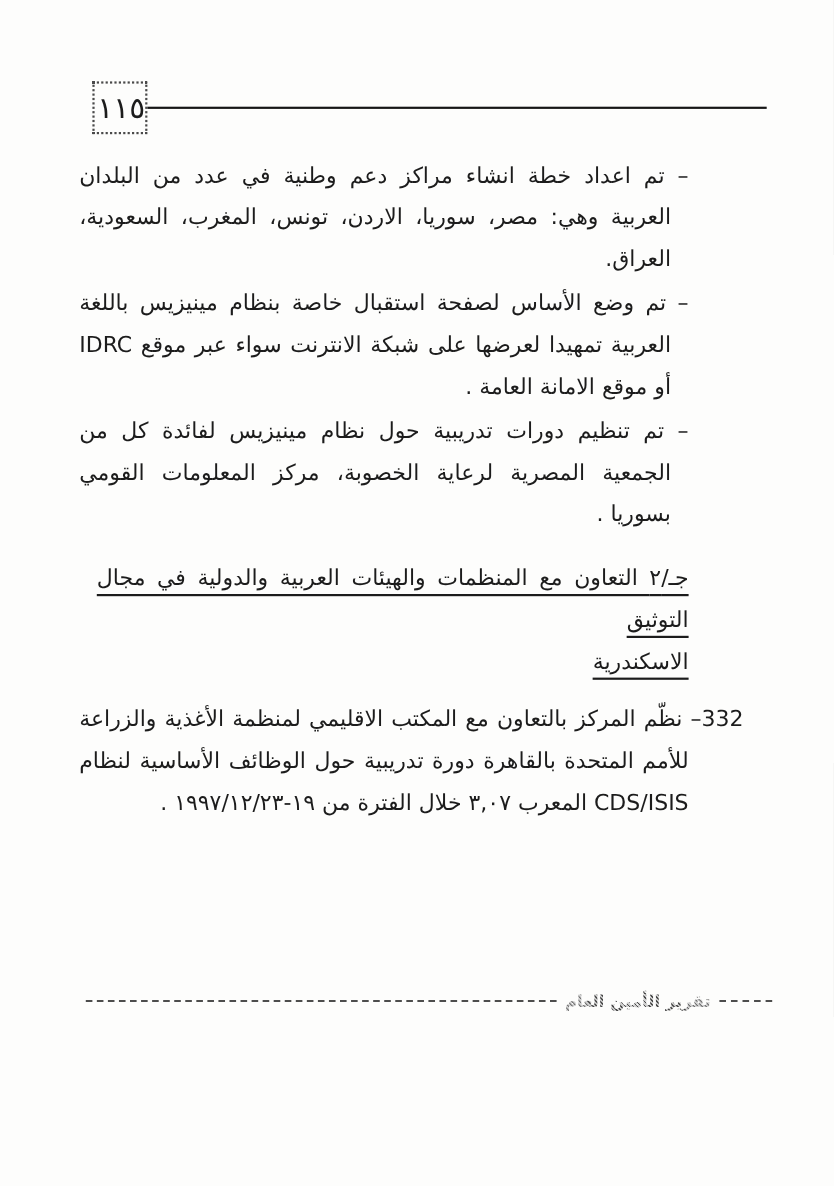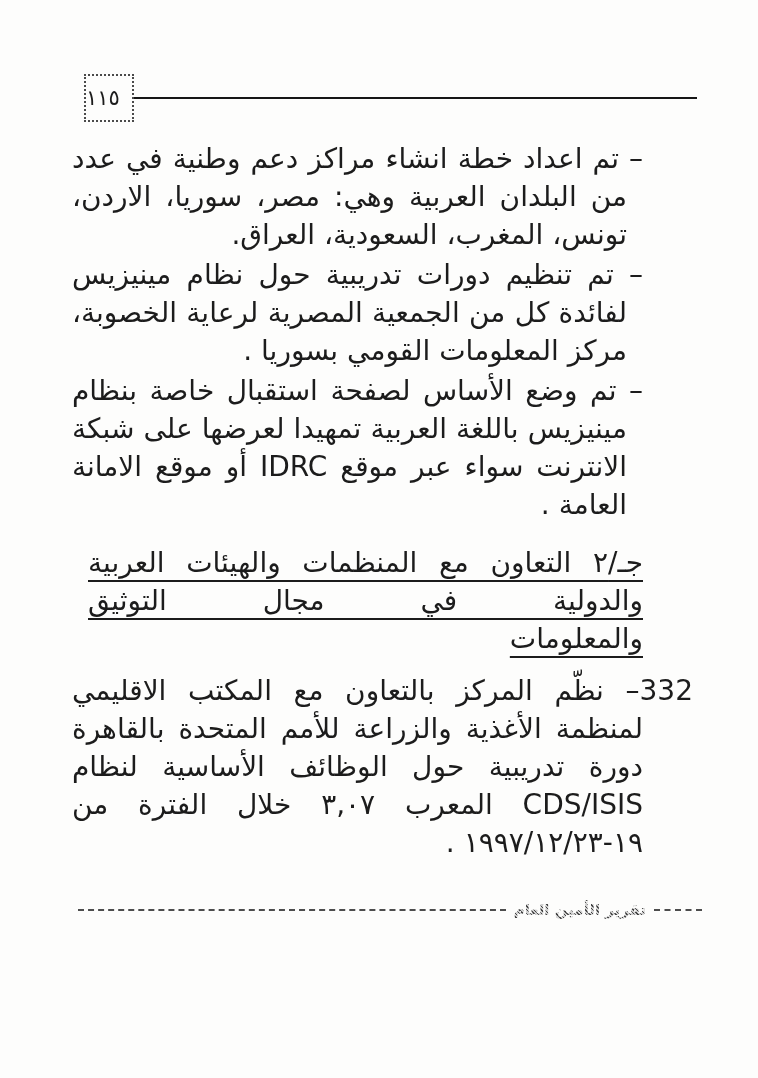--- a/index.html
+++ b/index.html
@@ -14,34 +14,34 @@
   }
 
   
   .page-header {
     position:absolute; top:74px; left:84px; right:61px;
     display:flex; align-items:center;
   }
   .page-number-box {
     width:46px; height:44px;
     border:2px dotted #4a4a4a;
-    display:flex; align-items:center; justify-content:flex-start;
-    font-size:21px;
+    display:flex; align-items:center; justify-content:flex-end;
+    font-size:27px;
     flex:0 0 auto;
   }
   .header-rule {
     flex:1 1 auto; height:0;
     border-top:2px solid #161616;
   }
 
   
   .doc-body {
-    position:absolute; top:140px; left:72px; right:115px;
+    position:absolute; top:140px; left:72px; right:132px;
     direction:rtl;
-    font-size:28px;
+    font-size:20px;
     line-height:38px;
     text-align:justify;
   }
   .bullet {
     padding-right:16px;
     text-indent:-16px;
     margin:0 0 2px 0;
   }
   .marker { white-space:pre; }
 
@@ -103,32 +103,32 @@
   <div class="doc-body">
 
     <div class="bullet">
       <span class="marker">–</span>
       <span>تم اعداد خطة انشاء مراكز دعم وطنية في عدد من البلدان العربية وهي: مصر، سوريا، الاردن، تونس، المغرب، السعودية، العراق.</span>
     </div>
 
 
     <div class="bullet">
       <span class="marker">–</span>
-      <span>تم تنظيم دورات تدريبية حول نظام مينيزيس لفائدة كل من الجمعية المصرية لرعاية الخصوبة، مركز المعلومات القومي بسوريا .</span>
+      <span>تم وضع الأساس لصفحة استقبال خاصة بنظام مينيزيس باللغة العربية تمهيدا لعرضها على شبكة الانترنت سواء عبر موقع IDRC أو موقع الامانة العامة .</span>
     </div>
 
     <div class="bullet">
       <span class="marker">–</span>
-      <span>تم وضع الأساس لصفحة استقبال خاصة بنظام مينيزيس باللغة العربية تمهيدا لعرضها على شبكة الانترنت سواء عبر موقع IDRC أو موقع الامانة العامة .</span>
+      <span>تم تنظيم دورات تدريبية حول نظام مينيزيس لفائدة كل من الجمعية المصرية لرعاية الخصوبة، مركز المعلومات القومي بسوريا .</span>
     </div>
 
 
     <div class="section-heading">
       <div class="h-line h-line1">جـ/٢ التعاون مع المنظمات والهيئات العربية والدولية في مجال التوثيق</div>
-      <div class="h-line h-line2">والمعلومات</div>
+      <div class="h-line h-line2">الاسكندرية</div>
     </div>
 
     <div class="numbered-para">
       <span class="marker">332–</span>
       <span>نظّم المركز بالتعاون مع المكتب الاقليمي لمنظمة الأغذية والزراعة للأمم المتحدة بالقاهرة دورة تدريبية حول الوظائف الأساسية لنظام CDS/ISIS المعرب ٣,٠٧ خلال الفترة من ١٩-١٩٩٧/١٢/٢٣ .</span>
     </div>
 
   </div>
 
   <div class="page-footer">

